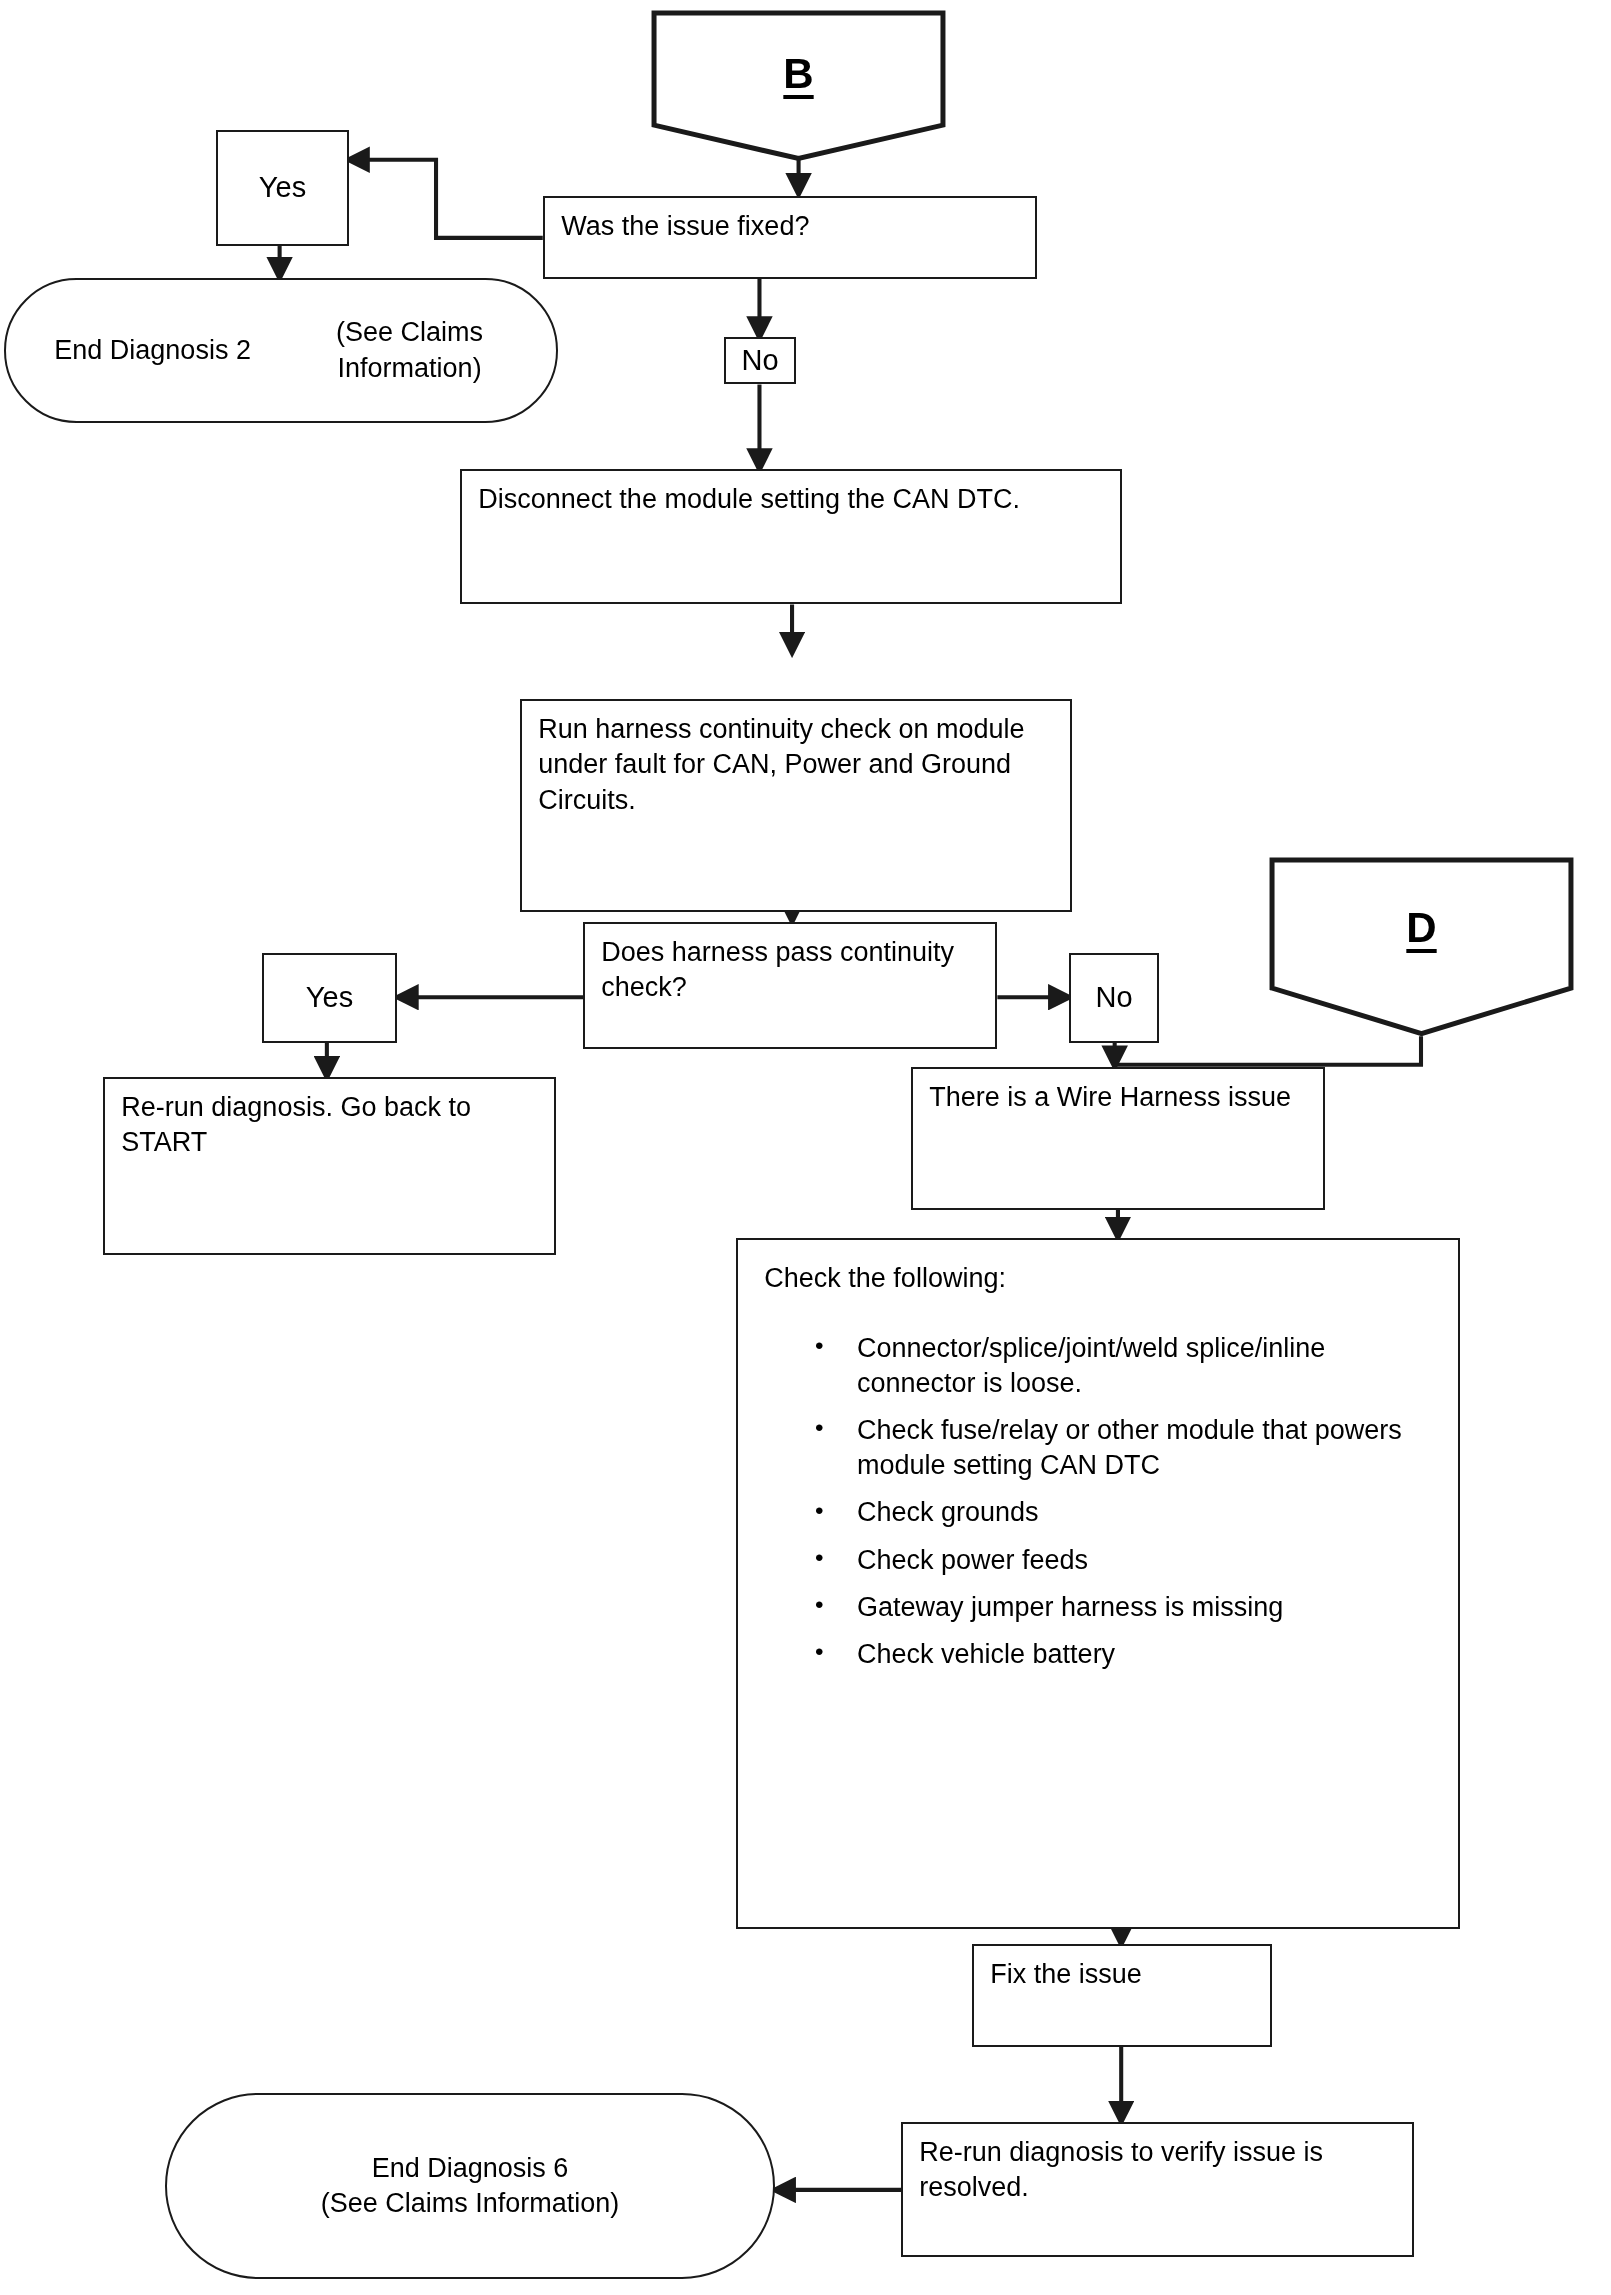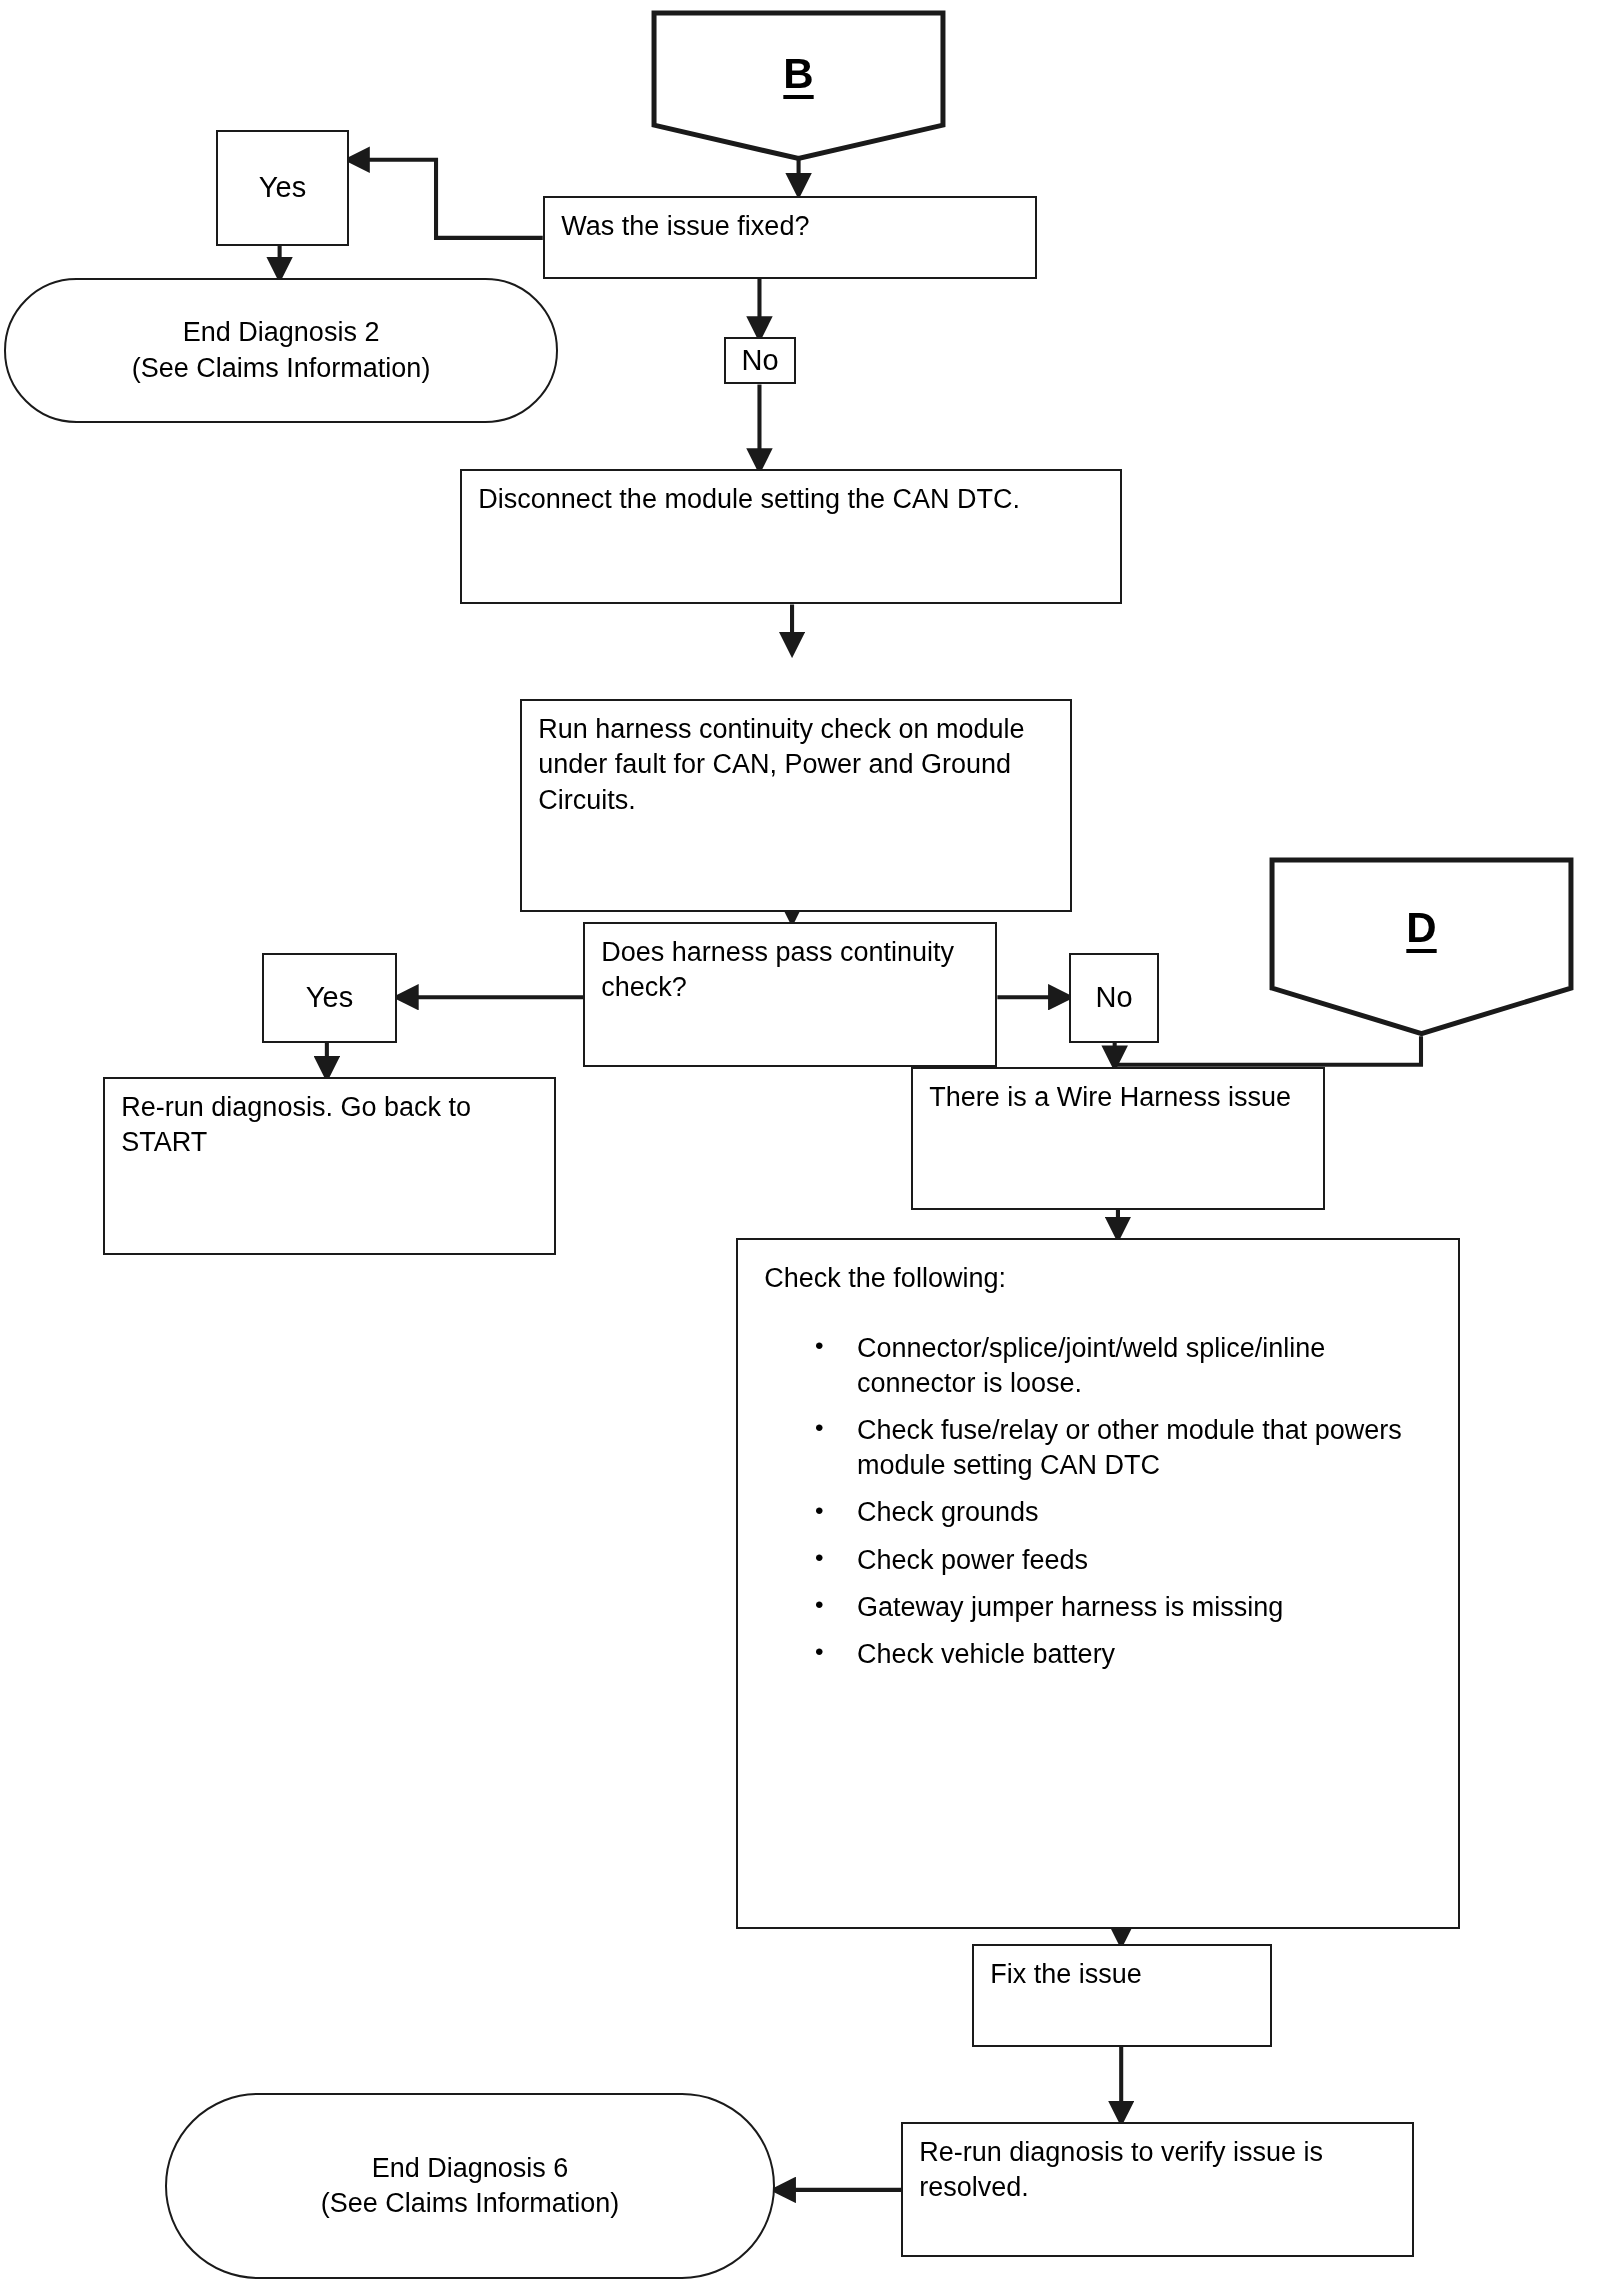--- a/index.html
+++ b/index.html
@@ -158,30 +158,30 @@
     </svg>
     <div class="pent-text">B</div>
   </div>
 
   <div class="node center label-box" style="left:216px; top:130px; width:133px; height:116px;">Yes</div>
 
   <div class="node rect" style="left:543px; top:196px; width:494px; height:83px;text-align:center;">Was the issue fixed?</div>
 
   <div class="node center label-box" style="left:724px; top:337px; width:72px; height:47px;">No</div>
 
-  <div class="node stadium" style="left:4.1px; top:278px; width:554px; height:145px; flex-direction:column;">
+  <div class="node stadium" style="left:4.1px; top:278px; width:554px; height:145px; flex-direction:row;">
     <span class="inner-flow">End Diagnosis 2</span>
     <span class="inner-flow">(See Claims Information)</span>
   </div>
 
   <div class="node rect" style="left:460px; top:469px; width:662px; height:135px;">Disconnect the module setting the CAN DTC.</div>
 
   <div class="node rect" style="left:520px; top:653px; width:552px; height:213px;margin-top:46px;">Run harness continuity check on module under fault for CAN, Power and Ground Circuits.</div>
 
-  <div class="node rect" style="left:583px; top:922px; width:414px; height:145px;">Does harness pass continuity check?</div>
+  <div class="node rect" style="left:583px; top:922px; width:414px; height:127px;">Does harness pass continuity check?</div>
 
   <div class="node center label-box" style="left:262px; top:953px; width:135px; height:90px;">Yes</div>
 
   <div class="node rect" style="left:103px; top:1077px; width:453px; height:178px;">Re-run diagnosis. Go back to START</div>
 
   <div class="node center label-box" style="left:1069px; top:953px; width:90px; height:90px;">No</div>
 
   <div class="pentagon" style="left:1270px; top:858px; width:303px; height:178px;">
     <svg viewBox="0 0 372 219" preserveAspectRatio="none">
       <polygon points="2.5,2.5 369.5,2.5 369.5,160 186,216 2.5,160" fill="#ffffff" stroke="#1a1a1a" stroke-width="5" vector-effect="non-scaling-stroke"></polygon>

